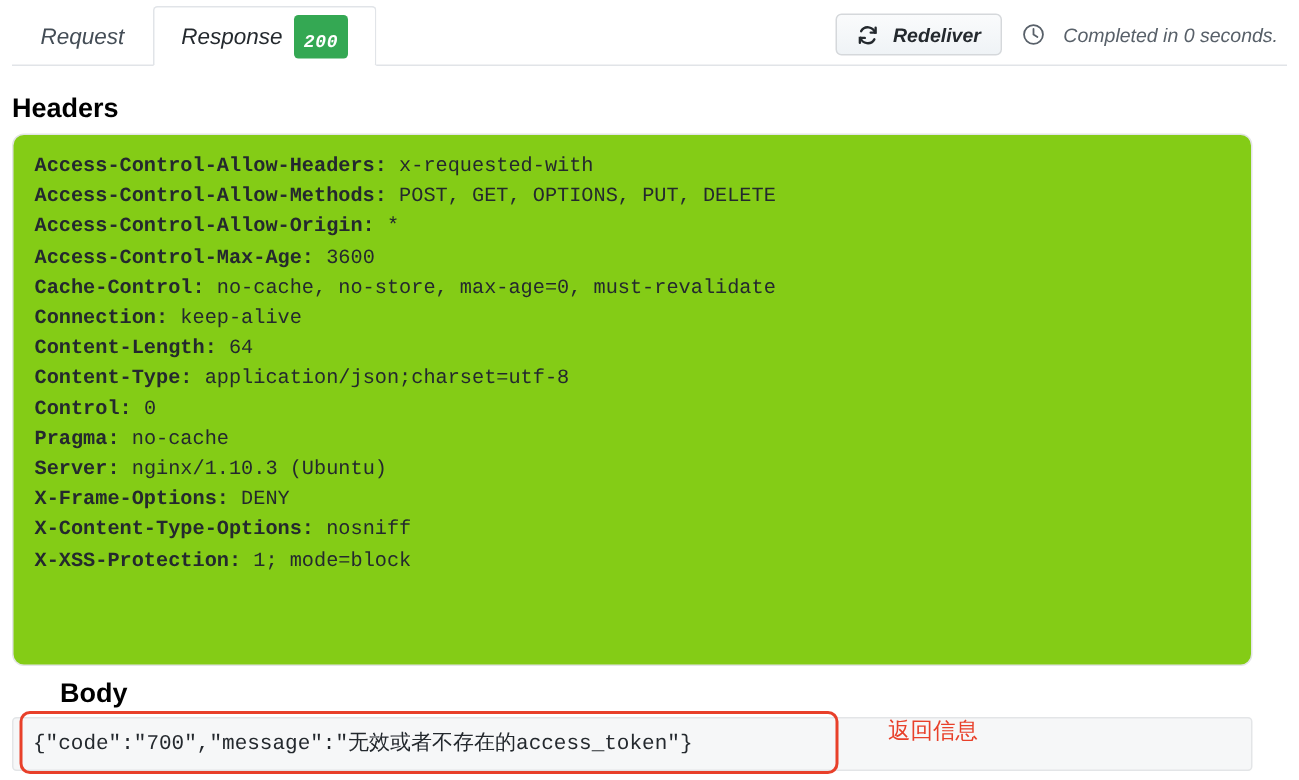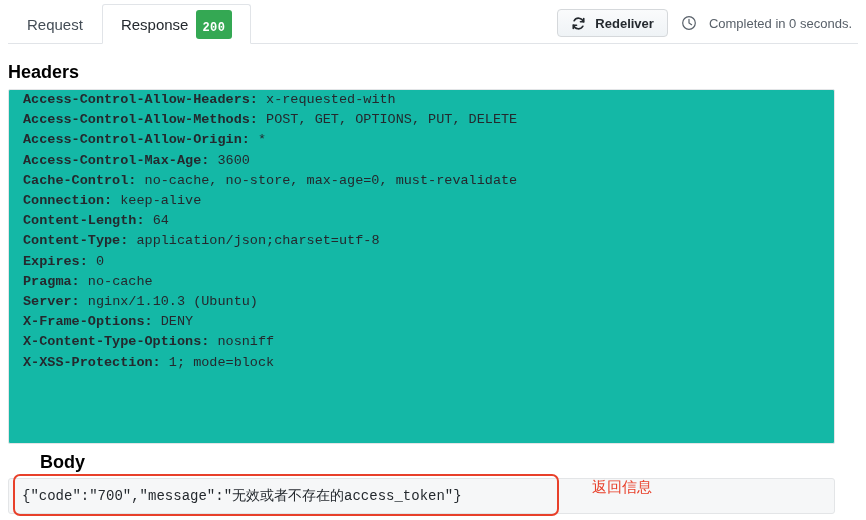--- a/index.html
+++ b/index.html
@@ -17,20 +17,21 @@
   }
 
   
   .tabbar {
     position: absolute;
     left: 0;
     top: 0;
     width: 866px;
     height: 44px;
     box-sizing: border-box;
+    font-style: italic;
   }
   .tabbar-line {
     position: absolute;
     left: 8px;
     right: 8px;
     top: 43px;
     height: 1px;
     background: #e1e4e8;
   }
   .tabs {
@@ -128,24 +129,24 @@
   #body-title { top: 452px; padding-left: 32px; }
 
   
   .headers-panel {
     position: absolute;
     left: 8px;
     top: 89px;
     width: 827px;
     height: 355px;
     box-sizing: border-box;
-    background: #14b8a6;
+    background: #84cc16;
     border: 1px solid #e3e5e7;
-    border-radius: 2px;
-    padding: 0 14px;
+    border-radius: 8px;
+    padding: 12px 14px;
     overflow: hidden;
   }
   .hdr-row {
     font-family: "Liberation Mono", monospace;
     font-size: 13.5px;
     line-height: 20.2px;
     color: #24292e;
     white-space: nowrap;
   }
   .hdr-name { font-weight: bold; }
@@ -242,21 +243,21 @@
 <div class="headers-panel">
   <div id="headers-list">
       <div class="hdr-row"><span class="hdr-name">Access-Control-Allow-Headers:</span> <span class="hdr-val">x-requested-with</span></div>
       <div class="hdr-row"><span class="hdr-name">Access-Control-Allow-Methods:</span> <span class="hdr-val">POST, GET, OPTIONS, PUT, DELETE</span></div>
       <div class="hdr-row"><span class="hdr-name">Access-Control-Allow-Origin:</span> <span class="hdr-val">*</span></div>
       <div class="hdr-row"><span class="hdr-name">Access-Control-Max-Age:</span> <span class="hdr-val">3600</span></div>
       <div class="hdr-row"><span class="hdr-name">Cache-Control:</span> <span class="hdr-val">no-cache, no-store, max-age=0, must-revalidate</span></div>
       <div class="hdr-row"><span class="hdr-name">Connection:</span> <span class="hdr-val">keep-alive</span></div>
       <div class="hdr-row"><span class="hdr-name">Content-Length:</span> <span class="hdr-val">64</span></div>
       <div class="hdr-row"><span class="hdr-name">Content-Type:</span> <span class="hdr-val">application/json;charset=utf-8</span></div>
-      <div class="hdr-row"><span class="hdr-name">Expires:</span> <span class="hdr-val">0</span></div>
+      <div class="hdr-row"><span class="hdr-name">Control:</span> <span class="hdr-val">0</span></div>
       <div class="hdr-row"><span class="hdr-name">Pragma:</span> <span class="hdr-val">no-cache</span></div>
       <div class="hdr-row"><span class="hdr-name">Server:</span> <span class="hdr-val">nginx/1.10.3 (Ubuntu)</span></div>
       <div class="hdr-row"><span class="hdr-name">X-Frame-Options:</span> <span class="hdr-val">DENY</span></div>
       <div class="hdr-row"><span class="hdr-name">X-Content-Type-Options:</span> <span class="hdr-val">nosniff</span></div>
       <div class="hdr-row"><span class="hdr-name">X-XSS-Protection:</span> <span class="hdr-val">1; mode=block</span></div>
     </div>
 </div>
 
 <div class="section-title" id="body-title">Body</div>
 

